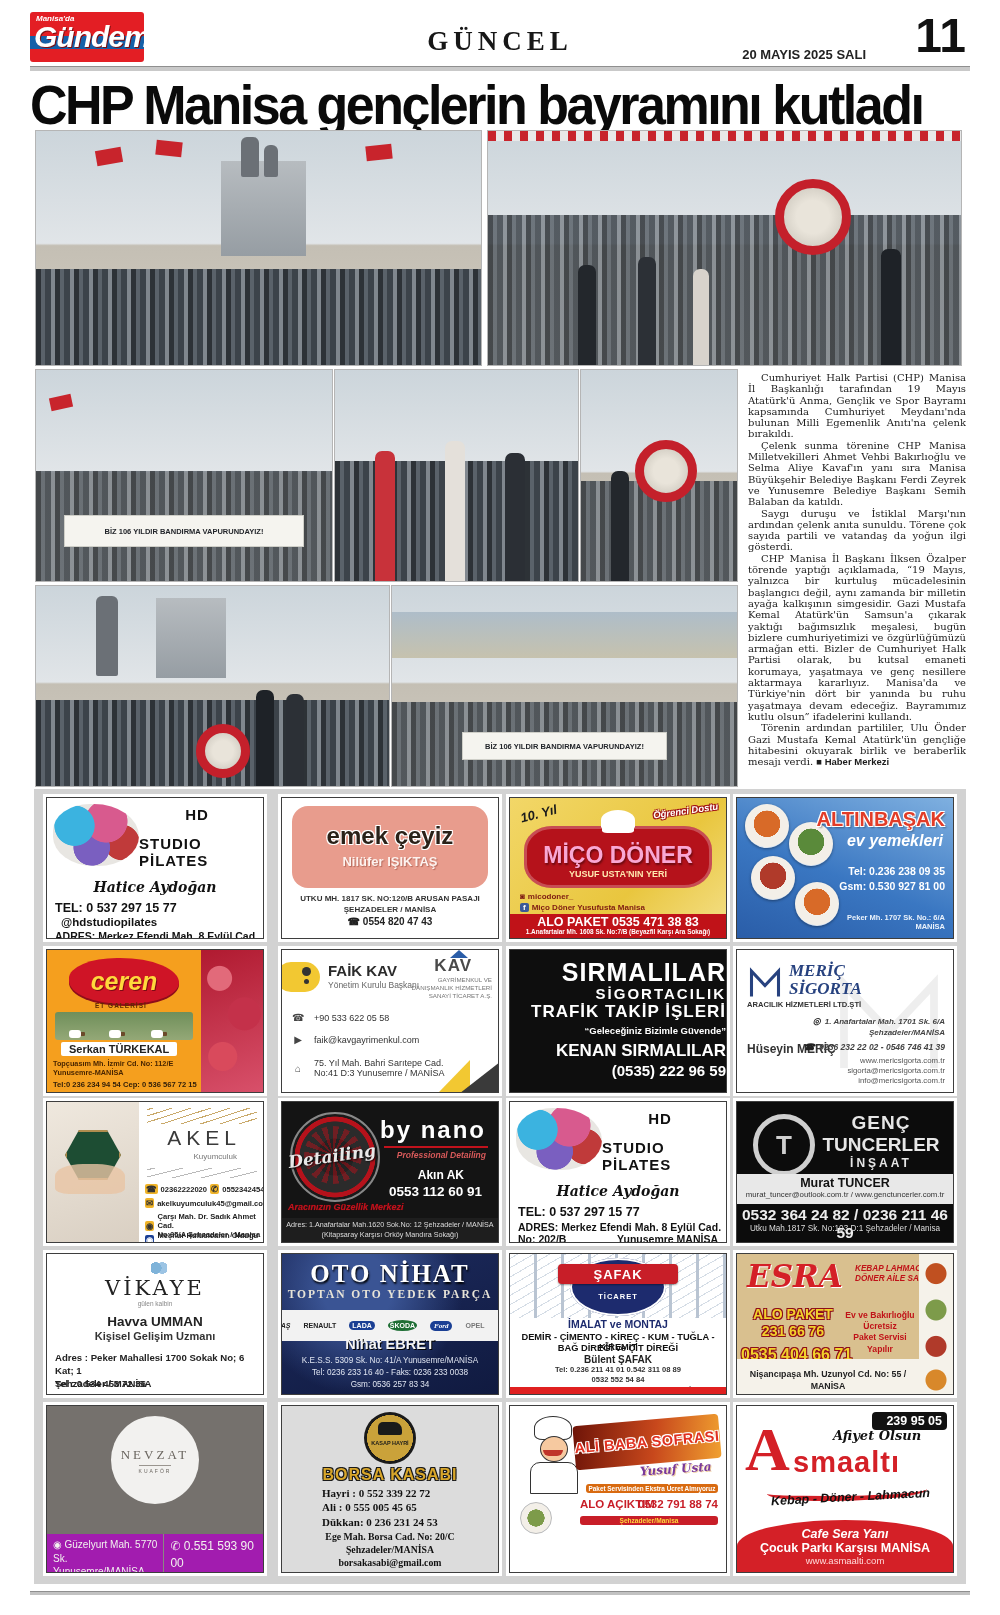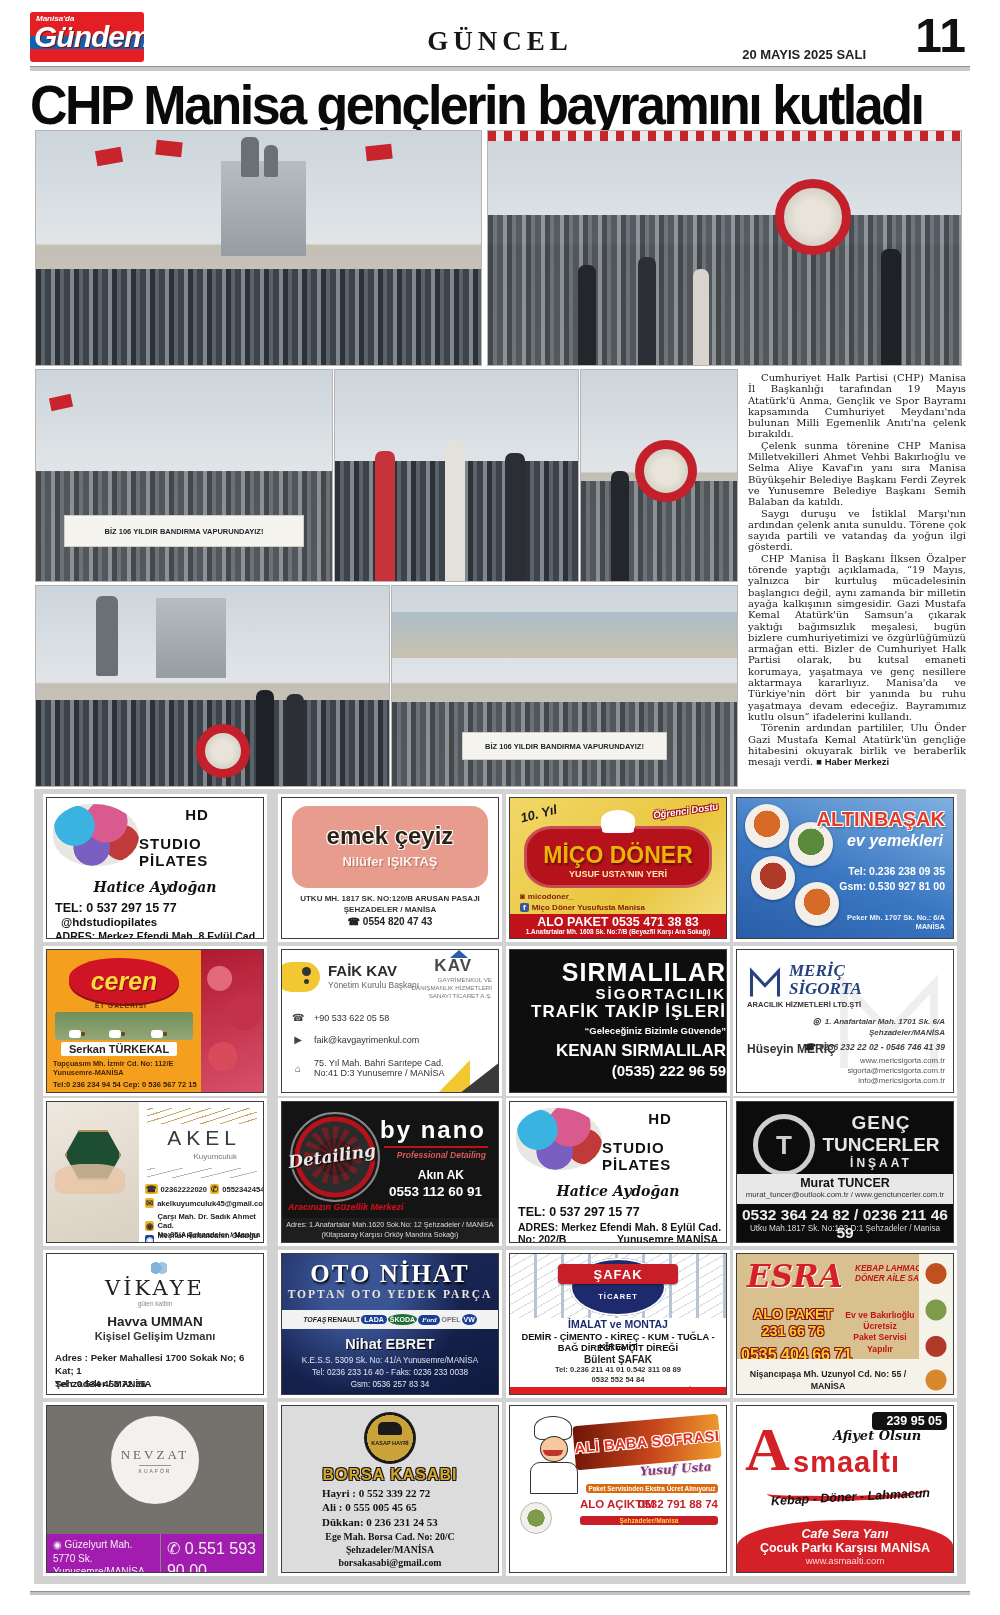--- a/index.html
+++ b/index.html
@@ -70,21 +70,21 @@
   .emek-t{margin-top:16px;font-size:24px;font-weight:bold;color:#2a2118;text-shadow:1px 1px 0 #fff,-1px -1px 0 #fff,1px -1px 0 #fff,-1px 1px 0 #fff;}
   .emek-o{margin-top:4px;font-size:13px;font-weight:bold;color:#fdf3ef;text-shadow:1px 1px 1px #b56a5c;}
   .emek-a{position:absolute;left:0;right:0;top:96px;text-align:center;font-size:8px;font-weight:bold;color:#333;line-height:1.35;}
   .emek-p{position:absolute;left:0;right:0;top:118px;text-align:center;font-size:10px;font-weight:bold;color:#222;}
 
   
   .ad-mico{background:linear-gradient(135deg,#f2d768 0%,#e9c63e 60%,#f4e08a 100%);}
   .mico-badge{position:absolute;left:14px;right:14px;top:28px;height:62px;background:#b5121b;border-radius:28px/24px;text-align:center;
               box-shadow:0 0 0 3px rgba(255,255,255,.25) inset;}
   .mico-hat{position:absolute;left:50%;top:-16px;transform:translateX(-50%);width:34px;height:20px;background:#fff;border-radius:55% 55% 20% 20%;box-shadow:0 4px 0 -1px #fff;}
-  .mico-t{margin-top:16px;font-size:23px;font-weight:900;color:#eab308;letter-spacing:0px;text-shadow:1px 2px 2px #6d0a0f;}
+  .mico-t{margin-top:16px;font-size:23px;font-weight:900;color:#f9a8d4;letter-spacing:0px;text-shadow:1px 2px 2px #6d0a0f;}
   .mico-s{font-size:9px;font-weight:bold;color:#ffe9b0;}
   .mico-yil{position:absolute;left:10px;top:8px;transform:rotate(-14deg);font-size:13px;font-weight:900;font-style:italic;color:#1c1c1c;}
   .mico-ogr{position:absolute;right:8px;top:8px;transform:rotate(-8deg);font-size:9.5px;font-weight:900;font-style:italic;color:#fff;
             text-shadow:1px 1px 0 #a01218,-1px -1px 0 #a01218,1px -1px 0 #a01218,-1px 1px 0 #a01218;text-align:center;line-height:1.1;}
   .mico-soc{position:absolute;left:10px;top:94px;font-size:8px;font-weight:bold;color:#7d1a12;display:flex;align-items:center;gap:3px;}
   .mico-soc2{top:105px;}
   .mico-band{position:absolute;left:0;right:0;bottom:0;height:24px;background:#c01218;text-align:center;color:#fff;}
   .mico-ph{font-size:12.5px;font-weight:900;margin-top:1px;}
   .mico-adr{font-size:6.4px;font-weight:bold;margin-top:-1px;}
 
@@ -202,21 +202,21 @@
   .vik-s{position:absolute;left:0;right:0;top:46px;text-align:center;font-size:6.5px;color:#888;}
   .vik-own{position:absolute;left:0;right:0;top:60px;text-align:center;font-size:13.5px;font-weight:bold;color:#222;}
   .vik-role{position:absolute;left:0;right:0;top:76px;text-align:center;font-size:11px;font-weight:bold;color:#333;}
   .vik-adr{position:absolute;left:8px;top:98px;font-size:9.6px;font-weight:bold;color:#222;line-height:1.35;}
   .vik-tel{position:absolute;left:8px;top:124px;font-size:9.6px;font-weight:bold;color:#222;}
 
   
   .ad-oto{background:radial-gradient(circle at 35% 25%,#3a5494 0 20%,transparent 60%),linear-gradient(160deg,#1d2b5e,#101a40);color:#fff;text-align:center;}
   .oto-t{margin-top:6px;font-family:"Liberation Serif",serif;font-size:25px;font-weight:bold;letter-spacing:2px;text-shadow:1px 2px 2px #000;}
   .oto-s{font-family:"Liberation Serif",serif;font-size:11.5px;font-weight:bold;letter-spacing:2px;color:#e8e4d8;}
-  .oto-band{position:absolute;left:0;right:0;top:56px;height:19px;background:#f2f2f2;display:flex;align-items:center;justify-content:center;gap:1px;}
+  .oto-band{position:absolute;left:0;right:0;top:56px;height:31px;background:#f2f2f2;display:flex;align-items:center;justify-content:center;gap:13px;}
   .oto-brand{font-size:7px;font-weight:900;color:#222;}
   .oto-brand.lada{background:#1a3f94;color:#fff;border-radius:8px;padding:1px 3px;}
   .oto-brand.skoda{background:#1e6e34;color:#fff;border-radius:50%;padding:2px 2px;}
   .oto-brand.ford{background:#1a3f94;color:#fff;border-radius:8px;padding:1px 4px;font-style:italic;font-family:"Liberation Serif",serif;}
   .oto-brand.vw{background:#1a3f94;color:#fff;border-radius:50%;padding:2px 2px;}
   .oto-own{position:absolute;left:0;right:0;top:82px;font-size:14.5px;font-weight:bold;color:#f5f5f5;text-shadow:1px 1px 0 #000;}
   .oto-inf{position:absolute;left:0;right:0;top:101px;font-size:8.2px;color:#dfe4f0;line-height:1.45;}
 
   
   .saf-fence{position:absolute;left:0;right:0;top:0;height:64px;
@@ -252,21 +252,21 @@
              font-size:8.8px;line-height:1.4;padding-top:9px;}
 
   
   .ad-nev{background:#75716d;}
   .nev-circ{position:absolute;left:50%;top:10px;transform:translateX(-50%);width:88px;height:88px;border-radius:50%;background:#f2f1ef;
             display:flex;flex-direction:column;align-items:center;justify-content:center;color:#6a655f;}
   .nev-t{font-family:Liberation Serif, serif;font-size:13px;letter-spacing:3px;}
   .nev-s{font-size:5px;letter-spacing:2px;border-top:1px solid #9a958f;padding-top:2px;margin-top:2px;}
   .nev-band{position:absolute;left:0;right:0;bottom:0;height:38px;background:#a21caf;color:#f2f1ef;display:flex;justify-content:flex-end;}
   .nev-l{flex:1.15;border-right:1px solid #8a8782;padding:4px 4px 0 6px;font-size:10px;line-height:1.35;}
-  .nev-r{flex:1;padding:4px 0 0 6px;font-size:16px;line-height:1.4;}
+  .nev-r{flex:1;padding:4px 0 0 6px;font-size:12px;line-height:1.4;}
 
   
   .ad-borsa{background:#dcdcdc;text-align:center;}
   .bor-badge{position:absolute;left:50%;top:6px;transform:translateX(-50%);width:52px;height:52px;border-radius:50%;
              background:radial-gradient(circle,#caa23a 0 62%,#1a1a1a 63%);}
   .bor-bull{position:absolute;left:50%;top:16px;transform:translateX(-50%);width:24px;height:13px;background:#1a1a1a;border-radius:5px 8px 2px 2px;}
   .bor-badge-t{position:absolute;left:50%;top:34px;transform:translateX(-50%);font-size:5.5px;font-weight:bold;color:#1a1a1a;background:#caa23a;padding:0 2px;border-radius:2px;}
   .bor-t{position:absolute;left:0;right:0;top:60px;font-size:16px;font-weight:900;color:#d8a62a;letter-spacing:1px;
          text-shadow:1px 1px 0 #1a1a1a,-1px -1px 0 #1a1a1a,1px -1px 0 #1a1a1a,-1px 1px 0 #1a1a1a;}
   .bor-lines{position:absolute;left:40px;top:80px;text-align:left;font-family:"Liberation Serif",serif;font-size:11px;font-weight:bold;color:#111;line-height:1.3;}

